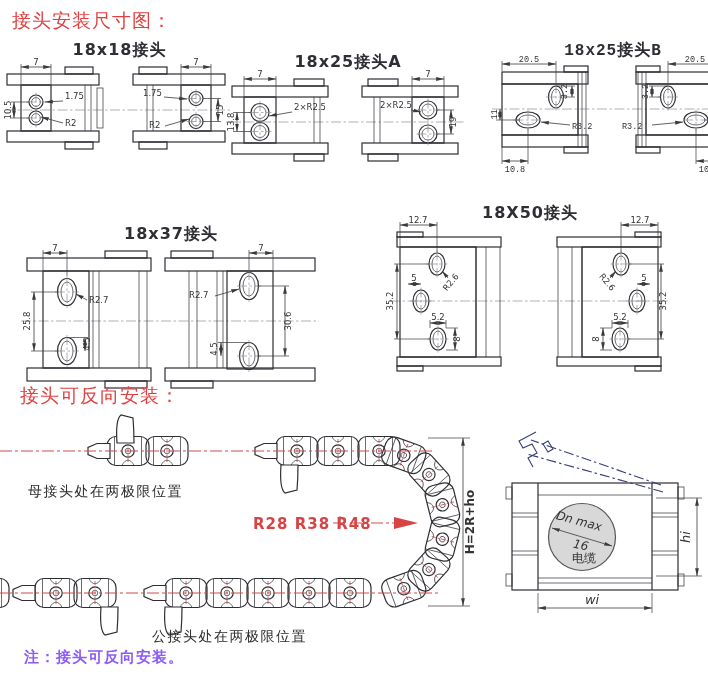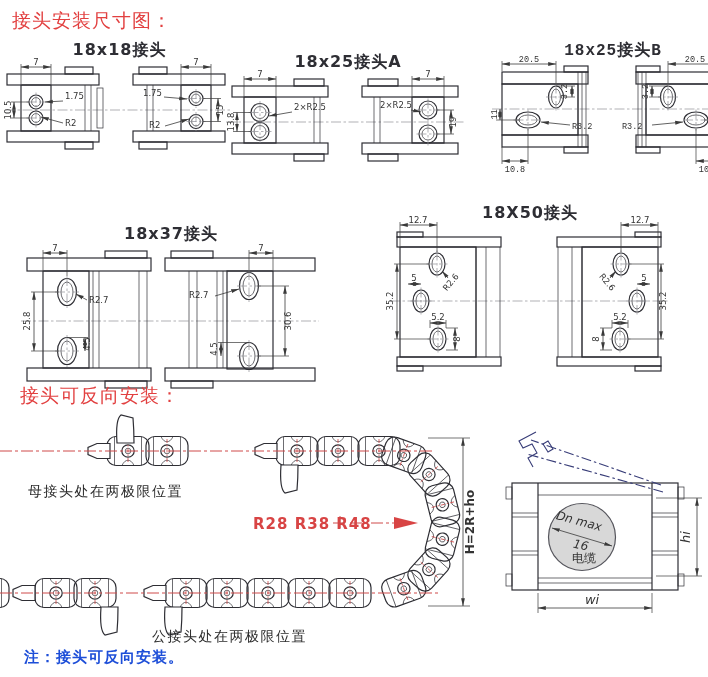--- a/index.html
+++ b/index.html
@@ -1,21 +1,21 @@
 <!DOCTYPE html>
 <html><head>
 <meta charset="utf-8">
 <style>
   html,body{margin:0;padding:0;background:#fff;}
   .canvas{position:relative;width:708px;height:677px;background:#fff;overflow:hidden;
           font-family:"DejaVu Sans","Liberation Sans",sans-serif;}
   .sec-title{position:absolute;font-size:19px;font-weight:normal;color:#e24040;letter-spacing:1px;}
   .diag{position:absolute;}
   .diag-title{font-size:16px;font-weight:bold;color:#2e2e34;text-align:center;height:18px;letter-spacing:1px;}
-  .note{position:absolute;font-size:15px;font-weight:bold;color:#1d4ed8;letter-spacing:1px;}
+  .note{position:absolute;font-size:15px;font-weight:bold;color:#8b5cf6;letter-spacing:1px;}
   svg{display:block;overflow:visible;}
   .ln{fill:none;stroke:#2e2e34;stroke-width:1.2;}
   .lnf{fill:#ffffff;stroke:#2e2e34;stroke-width:1.2;}
   .lt{fill:none;stroke:#2e2e34;stroke-width:0.7;}
   .cl{fill:none;stroke:#8f8f96;stroke-width:0.7;stroke-dasharray:10 2.5 2.5 2.5;}
   .rl{fill:none;stroke:#cf4a4a;stroke-width:0.8;stroke-dasharray:4 2 1.5 2;}
   .rcl{fill:none;stroke:#cf4a4a;stroke-width:1;stroke-dasharray:12 3 3 3;}
   .dm{fill:none;stroke:#3a3a3a;stroke-width:0.8;}
   .ext{fill:none;stroke:#3a3a3a;stroke-width:0.7;}
   .dt{font-size:8.5px;fill:#333;text-anchor:middle;}

